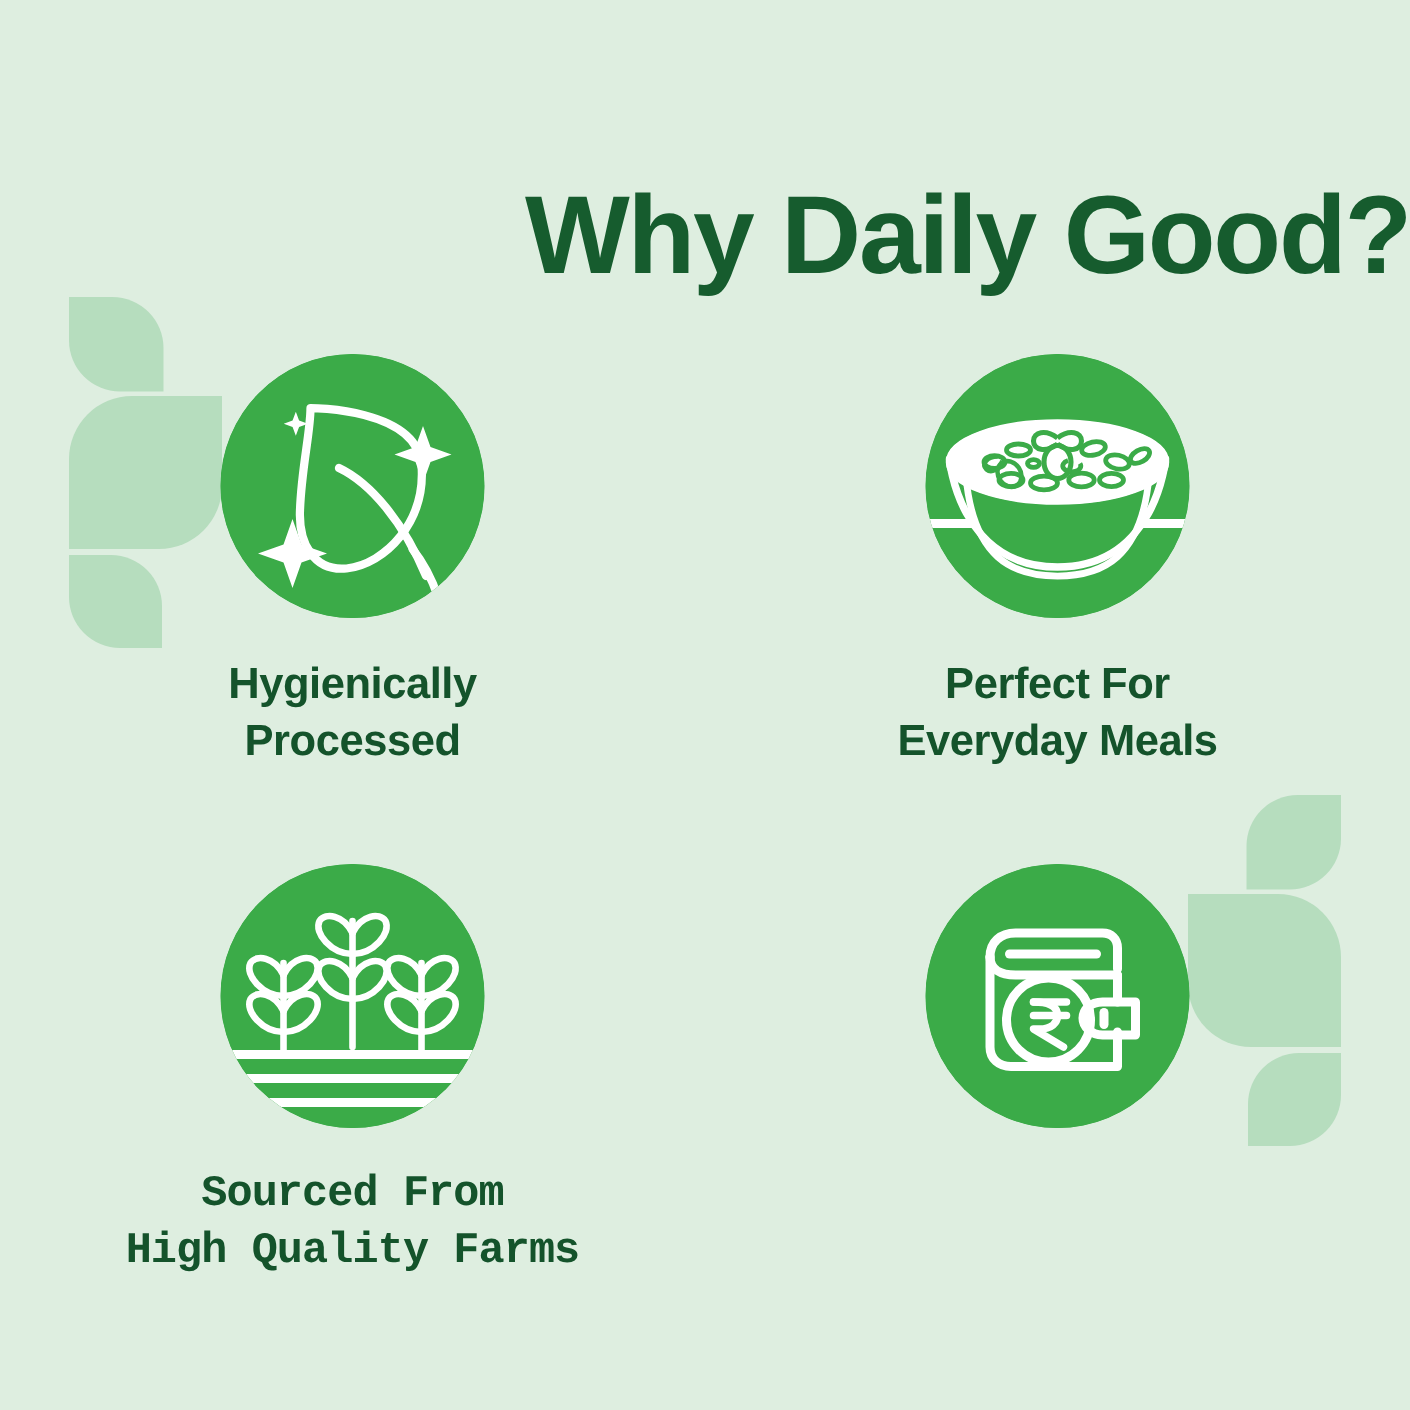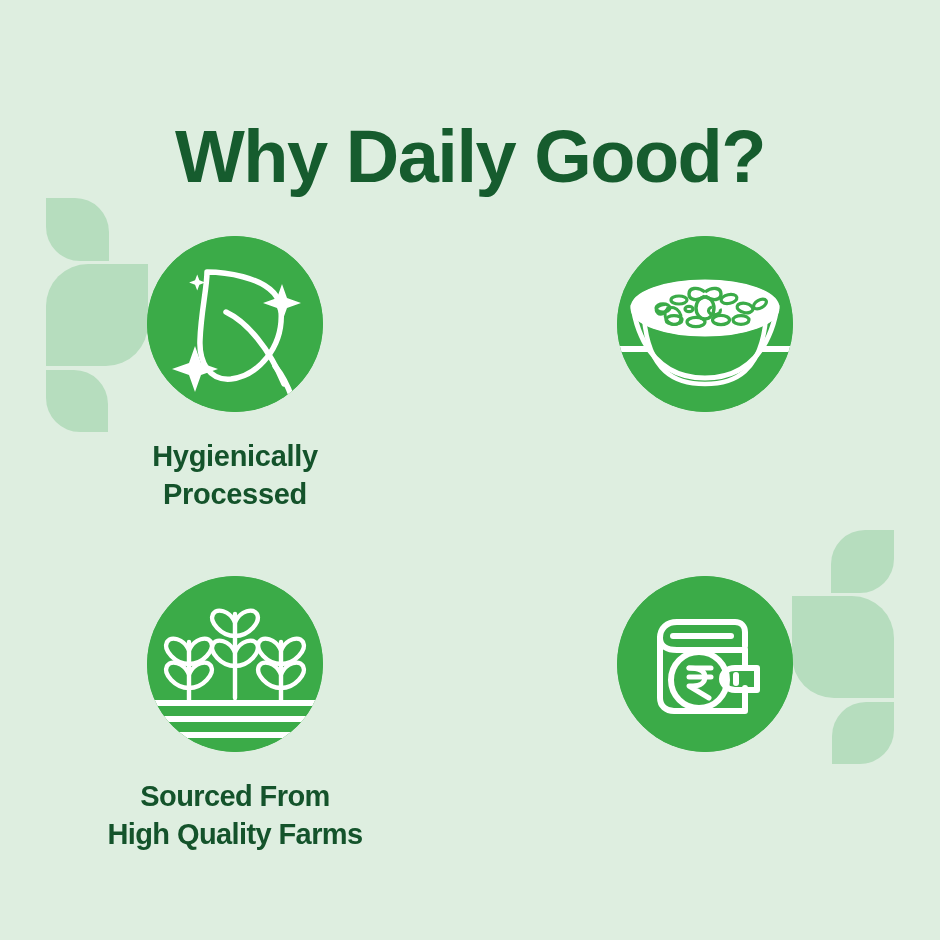--- a/index.html
+++ b/index.html
@@ -61,21 +61,21 @@
     right: 6px; top: 172px; width: 62px; height: 62px;
     border-radius: 34px 0 34px 0;
   }
 
   
   #page-title {
     position: absolute;
     top: 70px;
     left: 0;
     width: 940px;
-    text-align: center;
+    text-align: right;
     font-size: 74px;
     font-weight: 700;
     letter-spacing: -1.5px;
     color: #165c2e;
     line-height: 1;
   }
 
   
   #features {
     position: absolute;
@@ -107,21 +107,21 @@
   .feature-label {
     margin-top: 25px;
     text-align: center;
     font-size: 29px;
     font-weight: 700;
     color: #14532b;
     line-height: 1.32;
     letter-spacing: -0.3px;
     white-space: pre-line;
   }
-  .feature-label.wide { letter-spacing: -0.6px; }
+  .feature-label.wide { letter-spacing: -0.6px; font-family: Liberation Mono, monospace; }
 </style>
 </head>
 <body>
 
 <div id="poster">
 
   <div class="deco-group" id="deco-left">
     <div class="leaf-shape lf-small-top"></div>
     <div class="leaf-shape lf-big"></div>
     <div class="leaf-shape lf-small-bottom"></div>
@@ -192,20 +192,22 @@
             <path d="M88 56 C96 50 104 52 104 58 C104 64 96 66 88 60"></path>
             <ellipse cx="88" cy="72" rx="9" ry="11"></ellipse>
           </g>
 
           <g fill="none" stroke="#3bab48" stroke-width="3" stroke-linejoin="round" transform="rotate(-34 56 80)">
             <path d="M56 66 C50 62 44 64 45 69 C46 73 52 74 57 70"></path>
             <ellipse cx="56" cy="80" rx="7.5" ry="9"></ellipse>
           </g>
         </svg>
       </div>
+      <div class="feature-label">Perfect For
+Everyday Meals</div>
     </div>
 
     <div class="feature">
       <div class="icon-circle">
         <svg width="176" height="176" viewBox="0 0 176 176" aria-hidden="true">
           <circle cx="88" cy="88" r="88" fill="#3bab48"></circle>
           <g fill="none" stroke="#ffffff" stroke-width="4.4" stroke-linejoin="round" stroke-linecap="round">
 
             <g transform="translate(88,30)">
               <path d="M0 8 L0 92"></path>

